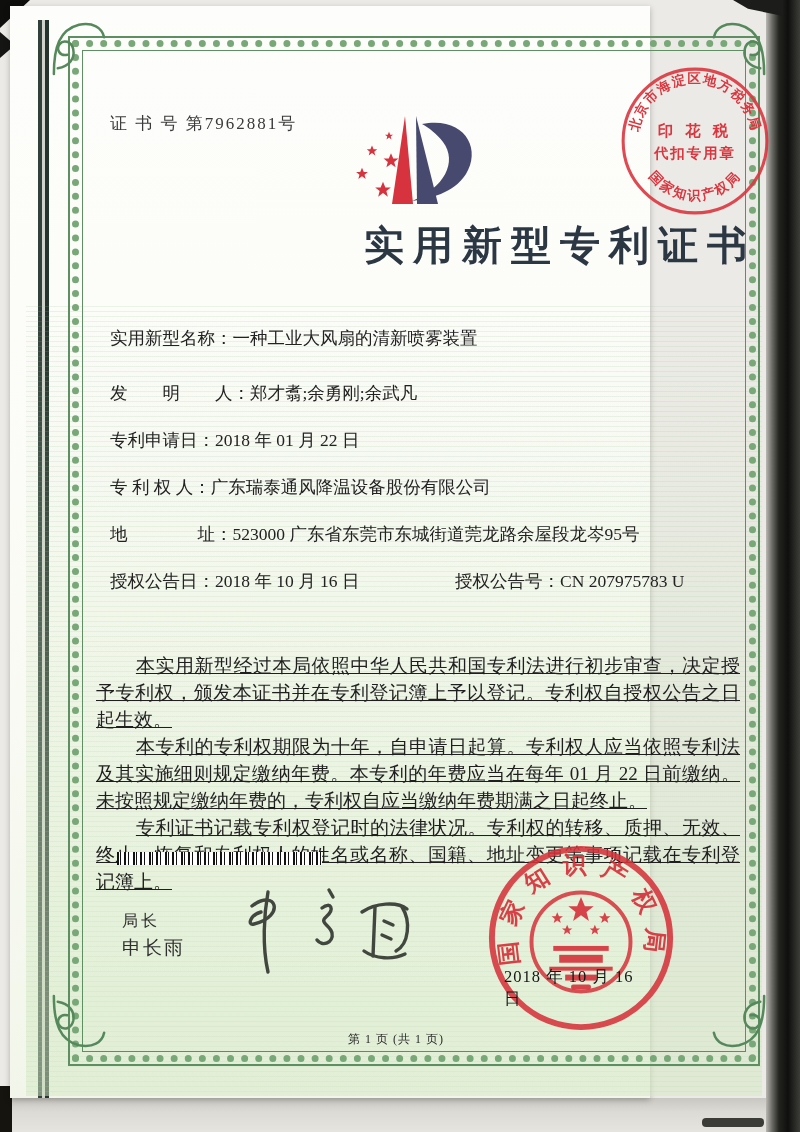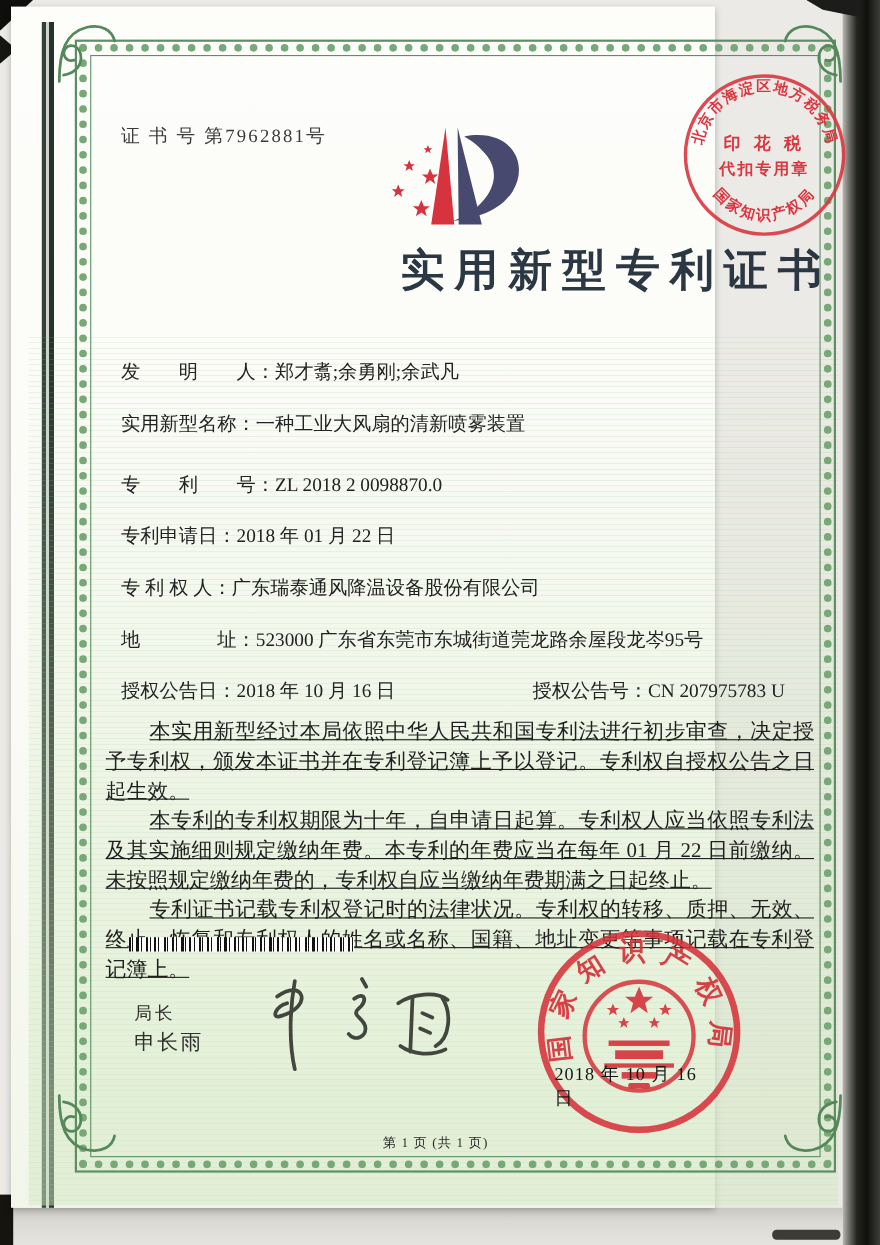--- a/index.html
+++ b/index.html
@@ -47,21 +47,21 @@
   .logo{position:absolute;left:330px;top:90px;}
   .tax-stamp{position:absolute;left:608px;top:58px;}
   .title{position:absolute;left:58px;top:212px;width:688px;text-align:right;
     font-size:40px;font-weight:700;letter-spacing:9px;color:#2c3744;}
 
   .fields{position:absolute;left:100px;top:322px;width:620px;font-size:17.5px;color:#222;}
   .field-row{position:relative;line-height:20px;margin-bottom:27px;white-space:nowrap;}
   .field-row.first{margin-bottom:35px;}
   .field-label{color:#222;}
   .field-value{color:#222;}
-  .grant-no{position:absolute;left:374px;top:0;text-align:center;}
+  .grant-no{position:absolute;left:345px;top:0;text-align:center;}
 
   .paras{position:absolute;left:86px;top:646px;width:644px;font-size:19px;line-height:27px;
     color:#1f1f1f;text-align:justify;text-decoration:underline;}
   .paras p{margin:0;text-indent:2.1em;}
 
   .barcode{position:absolute;left:107px;top:846px;width:205px;height:13px;
     background:repeating-linear-gradient(90deg,#121212 0 2px,#fff 2px 3px,#121212 3px 4px,#fff 4px 7px,#121212 7px 9px,#fff 9px 11px,#121212 11px 12px,#fff 12px 16px);}
   .sig-title{position:absolute;left:112px;top:905px;font-size:16px;color:#2f2f2f;letter-spacing:3px;}
   .sig-name{position:absolute;left:112px;top:929px;font-size:19px;color:#2f2f2f;letter-spacing:2px;}
   .signature{position:absolute;left:224px;top:866px;}
@@ -136,28 +136,25 @@
     <text x="75" y="70" font-size="15" fill="#d9363f" text-anchor="middle" letter-spacing="4" font-weight="bold">印 花 税</text>
     <text x="75" y="92" font-size="14" fill="#d9363f" text-anchor="middle" letter-spacing="2" font-weight="bold">代扣专用章</text>
     <text font-size="13" fill="#d9363f" letter-spacing="2" font-weight="bold">
       <textPath href="#arcBot" startOffset="50%" text-anchor="middle">国家知识产权局</textPath>
     </text>
   </svg>
 
   <div class="title">实用新型专利证书</div>
 
   <div class="fields">
-    <div class="field-row">
-      <span class="field-label">发　　明　　人：</span><span class="field-value">郑才翥;余勇刚;余武凡</span>
-    </div>
     <div class="field-row first">
       <span class="field-label">实用新型名称：</span><span class="field-value">一种工业大风扇的清新喷雾装置</span>
     </div>
     <div class="field-row">
-      <span class="field-label">专　　利　　号：</span><span class="field-value">ZL 2018 2 0098870.0</span>
+      <span class="field-label">发　　明　　人：</span><span class="field-value">郑才翥;余勇刚;余武凡</span>
     </div>
     <div class="field-row">
       <span class="field-label">专利申请日：</span><span class="field-value">2018 年 01 月 22 日</span>
     </div>
     <div class="field-row">
       <span class="field-label">专 利 权 人：</span><span class="field-value">广东瑞泰通风降温设备股份有限公司</span>
     </div>
     <div class="field-row">
       <span class="field-label">地　　　　址：</span><span class="field-value">523000 广东省东莞市东城街道莞龙路余屋段龙岑95号</span>
     </div>

